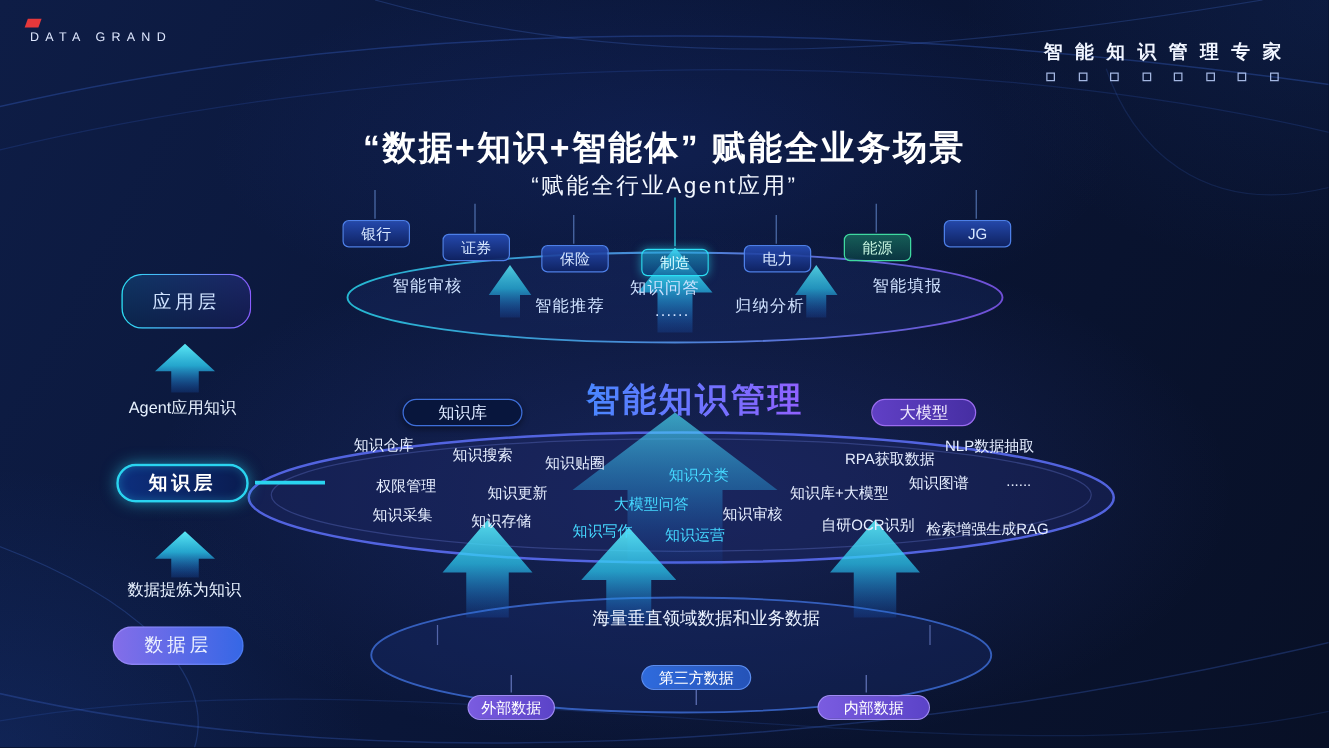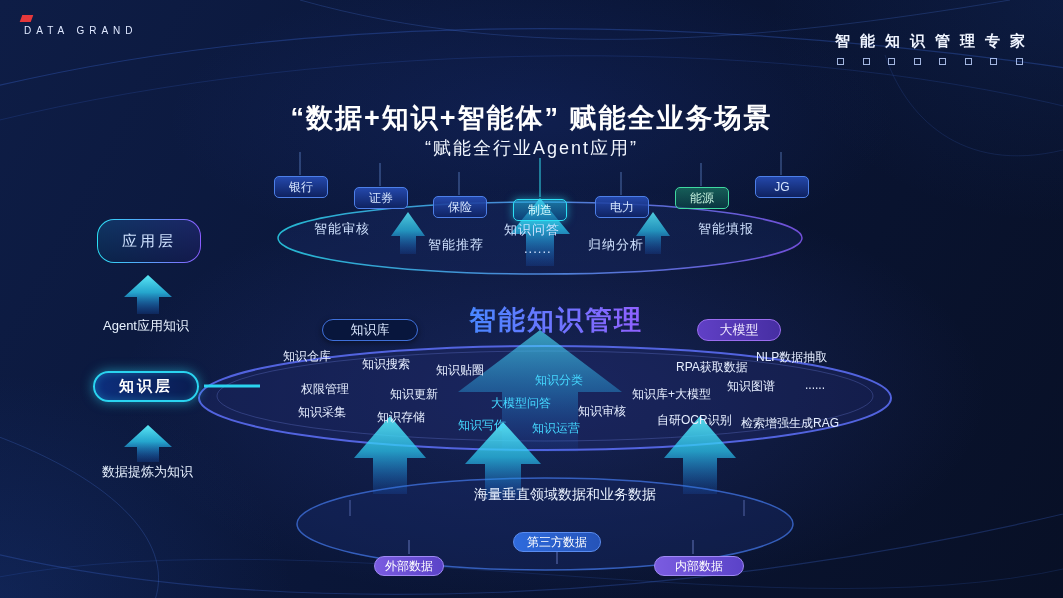--- a/index.html
+++ b/index.html
@@ -197,20 +197,21 @@
   <div class="fn" style="left:428px;top:236px">智能推荐</div>
   <div class="fn" style="left:504px;top:221px">知识问答</div>
   <div class="fn" style="left:524px;top:241px">......</div>
   <div class="fn" style="left:588px;top:236px">归纳分析</div>
   <div class="fn" style="left:698px;top:220px">智能填报</div>
 
   <div class="pill pill-app">应用层</div>
   <div class="rail-label" style="left:103px;top:317px">Agent应用知识</div>
   <div class="pill pill-knowledge">知识层</div>
   <div class="rail-label" style="left:102px;top:463px">数据提炼为知识</div>
+  <div class="pill pill-data">数据层</div>
 
   <div class="k-title">智能知识管理</div>
   <div class="k-badge k-badge-kb">知识库</div>
   <div class="k-badge k-badge-llm">大模型</div>
 
   <div class="k-item" style="left:283px;top:348px">知识仓库</div>
   <div class="k-item" style="left:362px;top:356px">知识搜索</div>
   <div class="k-item" style="left:436px;top:362px">知识贴圈</div>
   <div class="k-item" style="left:301px;top:381px">权限管理</div>
   <div class="k-item" style="left:390px;top:386px">知识更新</div>

